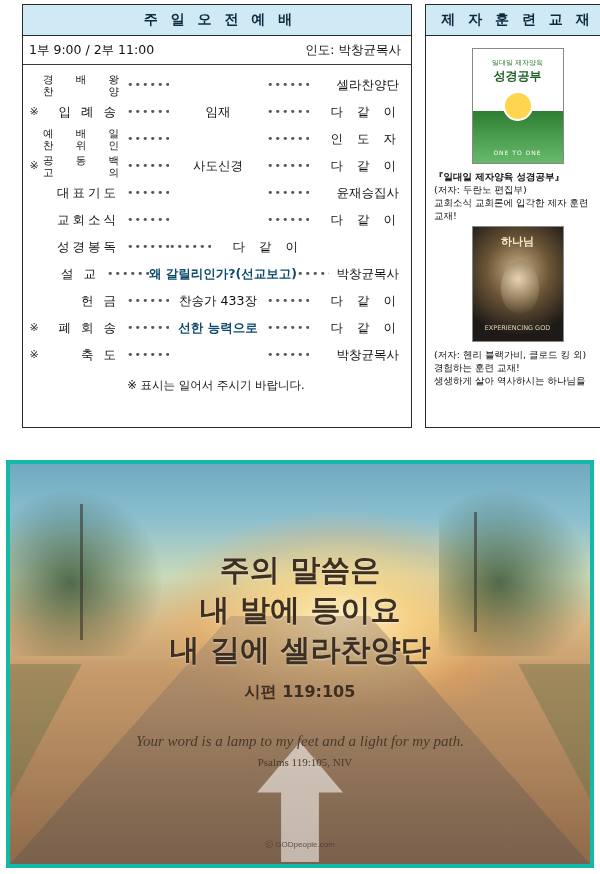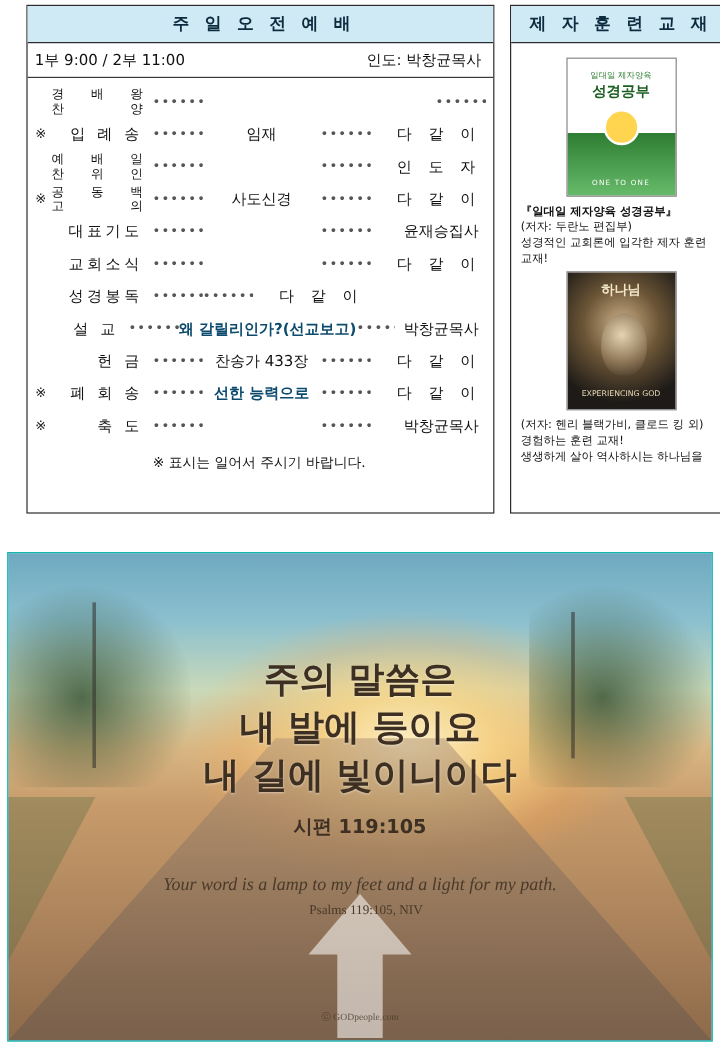--- a/index.html
+++ b/index.html
@@ -235,24 +235,24 @@
   .bk-title { font-weight: bold; color: #111; }
   .bk-line { color: #111; }
 
   
   .bottom {
     position: absolute;
     left: 6px;
     top: 460px;
     width: 588px;
     height: 408px;
-    border: 1px solid #14b8a6;
+    border: 4px solid #14b8a6;
     box-sizing: border-box;
     overflow: hidden;
-    background: #7dd3fc;
+    background: #ec4899;
   }
   .photo {
     position: absolute;
     inset: 0;
     background:
       radial-gradient(ellipse 260px 160px at 57% 40%, rgba(255,244,200,0.95) 0%, rgba(255,214,130,0.75) 28%, rgba(255,170,80,0.25) 55%, rgba(255,170,80,0) 72%),
       linear-gradient(to bottom,
         #6fa9c0 0%,
         #8cc0cf 14%,
         #c9d9b9 28%,
@@ -340,21 +340,21 @@
     font-size: 11px;
     margin-left: 10px;
   }
   .credit {
     position: absolute;
     bottom: 14px;
     left: 50%;
     transform: translateX(-50%);
     font-size: 8px;
     color: rgba(70,55,40,0.8);
-    font-family: Liberation Serif, serif;
+    font-family: Liberation Sans, sans-serif;
     margin-top: 35px;
   }
 </style>
 </head>
 <body>
 
 <div class="page">
 
   <div class="top">
 
@@ -376,20 +376,21 @@
                 <span>왕</span>
               </span>
             <span class="l2">
                 <span>찬</span>
                 <span>양</span>
               </span>
           </span>
           <span class="dots">••••••••</span>
           <span class="middle"></span>
           <span class="dots2">••••••••</span>
+          <span class="person">셀라찬양단</span>
         </div>
 
         <div class="row">
           <span class="mark">※</span>
           <span class="title plain">입 례 송</span>
           <span class="dots">••••••••</span>
           <span class="middle">임재</span>
           <span class="dots2">••••••••</span>
           <span class="person spread">다 같 이</span>
         </div>
@@ -504,21 +505,21 @@
       <div class="rc-body">
 
         <div class="book book1">
           <div class="b-top">일대일 제자양육</div>
           <div class="b-title">성경공부</div>
           <div class="circle"></div>
           <div class="b-bottom">ONE TO ONE</div>
         </div>
         <div class="bk-title">『일대일 제자양육 성경공부』</div>
         <div class="bk-line">(저자: 두란노 편집부)</div>
-        <div class="bk-line">성경적인 교회론에 입각한 제자 훈련 교재!</div>
+        <div class="bk-line">교회소식 교회론에 입각한 제자 훈련 교재!</div>
 
         <div class="book book2">
           <div class="b2-title">하나님</div>
           <div class="face"></div>
           <div class="b2-sub">EXPERIENCING GOD</div>
         </div>
         <div class="bk-line">(저자: 헨리 블랙가비, 클로드 킹 외)</div>
         <div class="bk-line">경험하는 훈련 교재!</div>
         <div class="bk-line">생생하게  살아  역사하시는  하나님을</div>
       </div>
@@ -532,21 +533,21 @@
       <div class="pole" style="left:12%; top:10%; height:34%;"></div>
       <div class="pole" style="left:80%; top:12%; height:30%;"></div>
       <div class="road-edge-l"></div>
       <div class="road-edge-r"></div>
       <div class="road"></div>
       <div class="arrow"></div>
     </div>
     <div class="overlay-text">
       <div class="verse-ko">주의 말씀은</div>
       <div class="verse-ko">내 발에 등이요</div>
-      <div class="verse-ko">내 길에 빛이니이다</div>
+      <div class="verse-ko">내 길에 셀라찬양단</div>
       <div class="verse-ref">시편 119:105</div>
       <div class="verse-en">Your word is a lamp to my feet and a light for my path.</div>
       <div class="verse-en-ref">Psalms 119:105, NIV</div>
     </div>
     <div class="credit">ⓒ GODpeople.com</div>
   </div>
 
 </div>
 
 </body></html>

